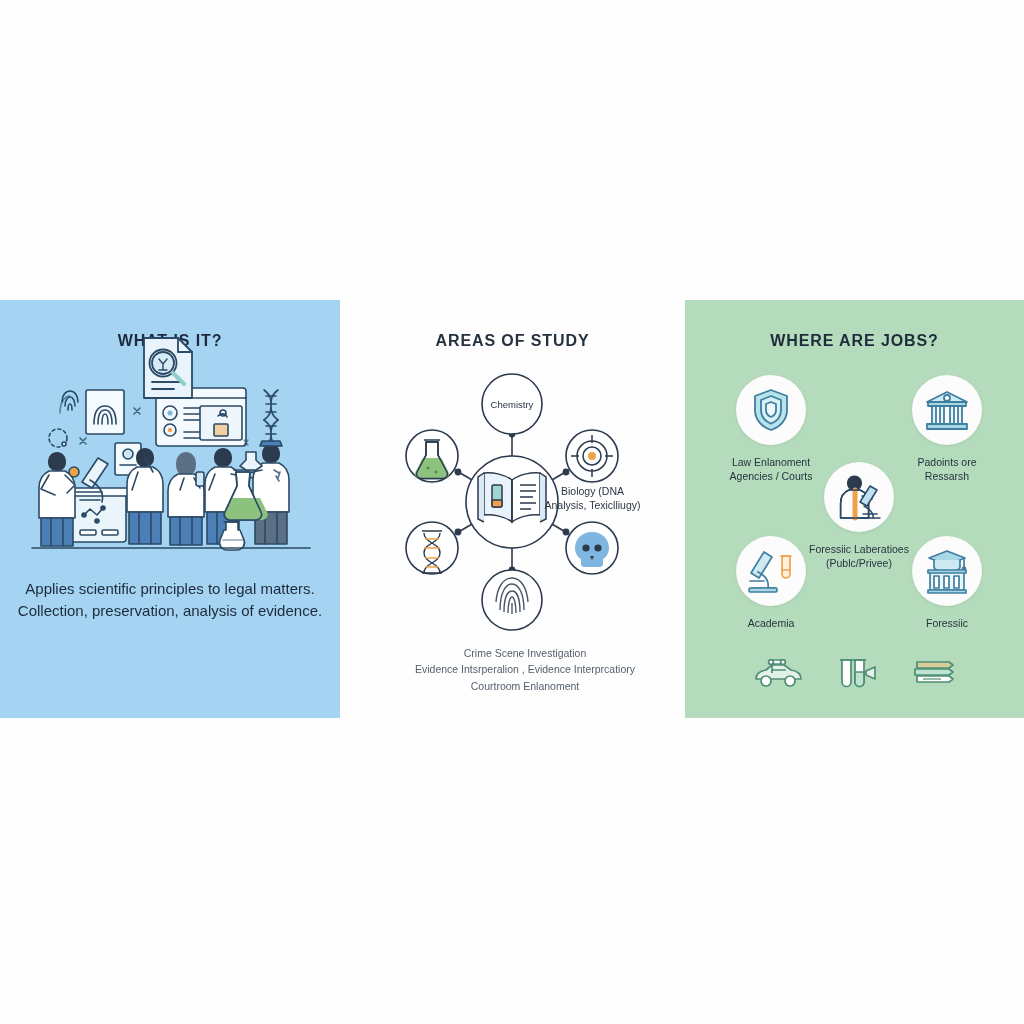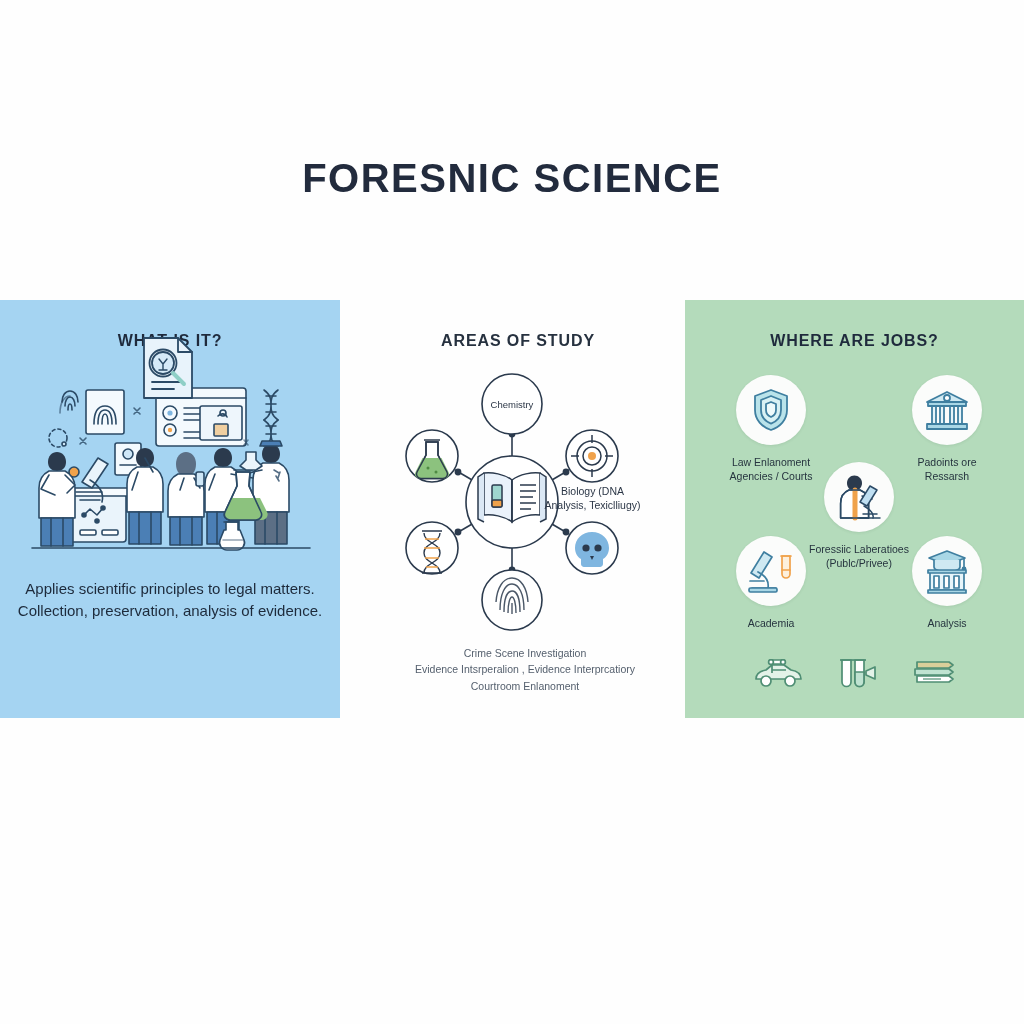--- a/index.html
+++ b/index.html
@@ -16,21 +16,21 @@
   .page-title{
     position:absolute;left:0;top:156px;width:1024px;
     text-align:center;
     font-size:40px;font-weight:bold;letter-spacing:1.5px;
     color:#222b3d;
   }
 
   
   .panel{position:absolute;top:300px;height:418px;}
   .panel-left{left:0;width:340px;background:#a5d4f2;}
-  .panel-center{left:340px;width:345px;background:#fefefe;padding-left:11px;}
+  .panel-center{left:340px;width:345px;background:#fefefe;}
   .panel-right{left:685px;width:339px;background:#b4dbbb;}
 
   .panel-head{
     position:absolute;top:32px;left:0;width:100%;
     text-align:center;
     font-size:16px;font-weight:bold;letter-spacing:.9px;
     color:#1f2a3c;
   }
   .panel-center .panel-head{color:#26313f;}
 
@@ -90,21 +90,20 @@
   .mini-row{
     position:absolute;left:752px;top:654px;width:205px;height:44px;
     display:flex;align-items:center;justify-content:space-between;
   }
 </style>
 </head>
 <body>
 
 <div class="canvas">
 
-  <div class="page-title">FORESNIC SCIENCE</div>
 
   <div class="panel panel-left">
     <div class="panel-head">WHAT IS IT?</div>
 
     <div class="illus">
       <svg width="304" height="186" viewBox="0 0 304 186" fill="none">
         <g stroke="#2b4a66" stroke-width="1.6" stroke-linecap="round" stroke-linejoin="round">
 
           <rect x="68" y="10" width="38" height="44" rx="2" fill="#f4fafe"></rect>
           <path d="M76 44c0-10 3-18 11-18s11 8 11 18"></path>
@@ -429,21 +428,21 @@
           <rect x="7" y="24" width="34" height="18" fill="#e7f5fa"></rect>
           <rect x="5" y="22" width="38" height="3" fill="#a9d7e6"></rect>
           <rect x="11" y="28" width="5" height="12" fill="#ffffff"></rect>
           <rect x="21" y="28" width="5" height="12" fill="#ffffff"></rect>
           <rect x="31" y="28" width="5" height="12" fill="#ffffff"></rect>
           <rect x="5" y="42" width="38" height="3" fill="#a9d7e6"></rect>
         </g>
       </svg>
     </div>
     <div class="lbl">
-      <div>Analysis</div>
+      <div>Foressiic</div>
     </div>
   </div>
 
   <div class="mini-row">
     <div>
       <svg width="52" height="30" viewBox="0 0 52 30" fill="none">
         <g stroke="#4f8e74" stroke-width="1.7" stroke-linejoin="round">
           <path d="M4 20c0-6 5-8 10-9l6-5h12l7 5c6 1 10 3 10 9z" fill="#e3f2e8"></path>
           <path d="M20 6v8M34 11H20"></path>
           <rect x="18" y="1" width="14" height="4" rx="1.6" fill="#ffffff"></rect>

